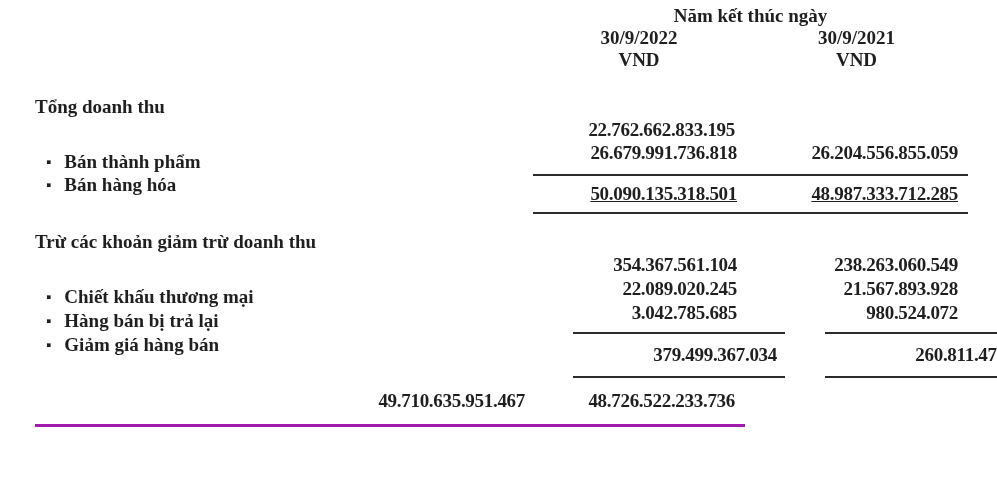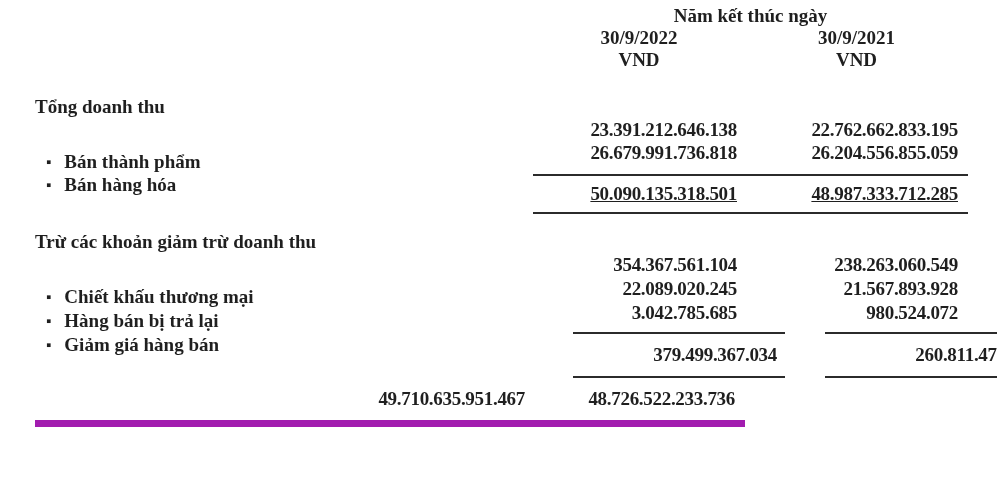--- a/index.html
+++ b/index.html
@@ -51,21 +51,21 @@
   .subtotal .label { border: none; }
   .subtotal1 { height: 40px; text-decoration: underline; }
   .subtotal1 .amt { height: 40px; }
   .subtotal2 { height: 46px; gap: 40px; }
   .subtotal2 .amt { height: 46px; }
 
   
   .total-row { height: 49px; }
   .total-row .label { display: flex; align-items: center; white-space: nowrap; }
   .total-row .amt {
-    border-bottom: 7px solid #a21caf;
+    border-bottom: 3px solid #a21caf;
     display: flex; align-items: center; justify-content: flex-end;
   }
 
   .sp25 { height: 25px; } .sp10 { height: 10px; }
   .sp16 { height: 16px; } .sp7 { height: 7px; }
 </style>
 </head>
 <body>
 
 <div class="page">
@@ -89,21 +89,20 @@
   <div class="sp25"></div>
 
   <div class="row title-row">
     <div class="cell">Tổng doanh thu</div>
     <div class="cell amt c1"></div>
     <div class="cell amt c2"></div>
   </div>
 
   <div class="row item">
     <div class="cell label"><span class="bullet">▪</span><span>Bán thành phẩm</span></div>
-    <div class="cell amt c1">23.391.212.646.138</div>
     <div class="cell amt c2">22.762.662.833.195</div>
   </div>
   <div class="row item">
     <div class="cell label"><span class="bullet">▪</span><span>Bán hàng hóa</span></div>
     <div class="cell amt c1">26.679.991.736.818</div>
     <div class="cell amt c2">26.204.556.855.059</div>
   </div>
 
   <div class="sp10"></div>
 

